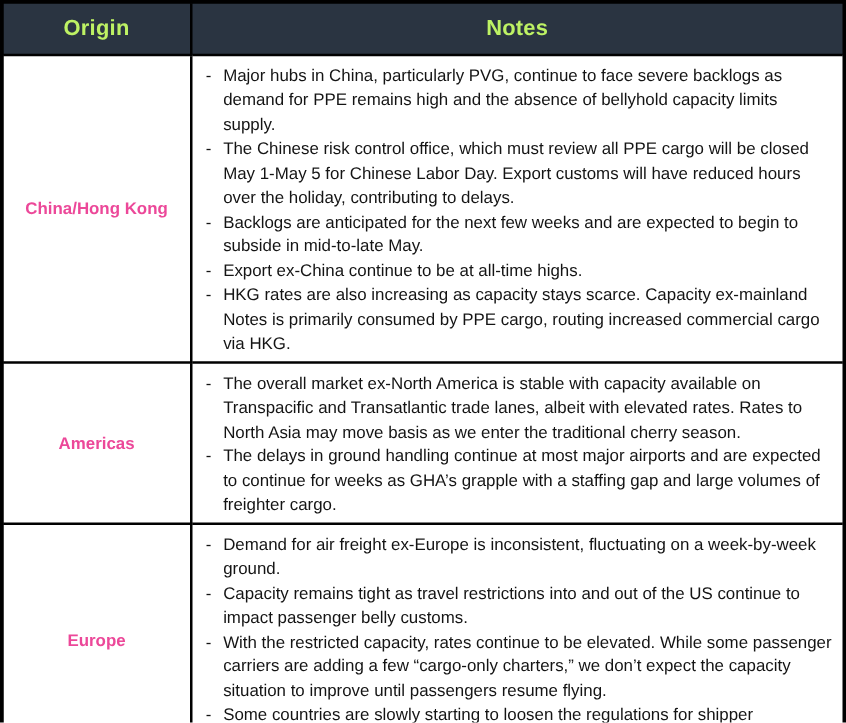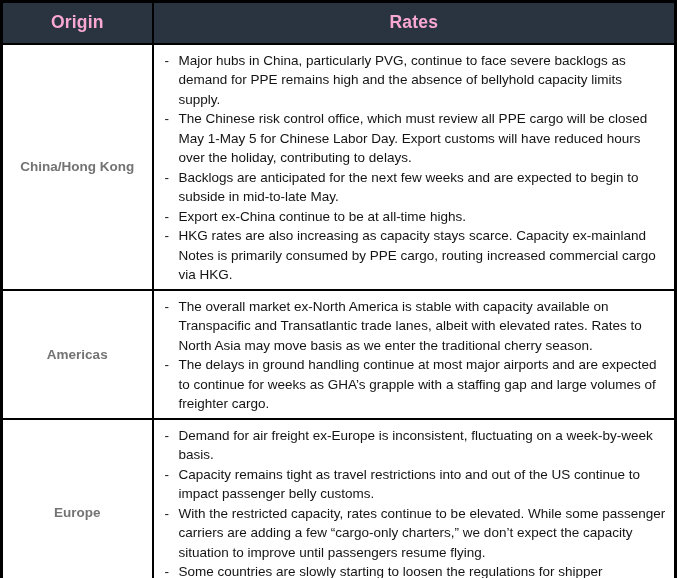--- a/index.html
+++ b/index.html
@@ -13,34 +13,34 @@
     border-collapse: collapse;
     table-layout: fixed;
     background: #ffffff;
     border: 3px solid #000;
     border-bottom-width: 4px;
   }
   col.c-origin { width: 151px; }
   th, td { border: 2px solid #000; }
   th.hdr {
     background: #2A3441;
-    color: #f9a8d4;
+    color: #bef264;
     font-size: 17.5px;
     font-weight: bold;
     height: 42px;
     text-align: center;
     vertical-align: middle;
     letter-spacing: 0.2px;
   }
   td.origin-cell {
     text-align: center;
     vertical-align: middle;
     font-weight: bold;
     font-size: 13.5px;
-    color: #737373;
+    color: #ec4899;
     padding: 2px;
   }
   td.notes-cell {
     vertical-align: top;
     padding: 6px 8px 4px 9px;
   }
   ul.notes-list { list-style: none; }
   li.note {
     position: relative;
     padding-left: 16px;
@@ -62,21 +62,21 @@
 <body>
 
 <table class="origin-notes">
   <colgroup>
     <col class="c-origin">
     <col>
   </colgroup>
   <thead>
     <tr>
       <th class="hdr">Origin</th>
-      <th class="hdr">Rates</th>
+      <th class="hdr">Notes</th>
     </tr>
   </thead>
   <tbody>
     <tr class="row-china">
       <td class="origin-cell">China/Hong Kong</td>
       <td class="notes-cell">
         <ul class="notes-list">
           <li class="note">Major hubs in China, particularly PVG, continue to face severe backlogs as demand for PPE remains high and the absence of bellyhold capacity limits supply.</li>
           <li class="note">The Chinese risk control office, which must review all PPE cargo will be closed May 1-May 5 for Chinese Labor Day. Export customs will have reduced hours over the holiday, contributing to delays.</li>
           <li class="note">Backlogs are anticipated for the next few weeks and are expected to begin to subside in mid-to-late May.</li>
@@ -91,21 +91,21 @@
         <ul class="notes-list">
           <li class="note">The overall market ex-North America is stable with capacity available on Transpacific and Transatlantic trade lanes, albeit with elevated rates. Rates to North Asia may move basis as we enter the traditional cherry season.</li>
           <li class="note">The delays in ground handling continue at most major airports and are expected to continue for weeks as GHA’s grapple with a staffing gap and large volumes of freighter cargo.</li>
         </ul>
       </td>
     </tr>
     <tr class="row-europe">
       <td class="origin-cell">Europe</td>
       <td class="notes-cell">
         <ul class="notes-list">
-          <li class="note">Demand for air freight ex-Europe is inconsistent, fluctuating on a week-by-week basis.</li>
+          <li class="note">Demand for air freight ex-Europe is inconsistent, fluctuating on a week-by-week ground.</li>
           <li class="note">Capacity remains tight as travel restrictions into and out of the US continue to impact passenger belly customs.</li>
           <li class="note">With the restricted capacity, rates continue to be elevated. While some passenger carriers are adding a few “cargo-only charters,” we don’t expect the capacity situation to improve until passengers resume flying.</li>
           <li class="note">Some countries are slowly starting to loosen the regulations for shipper production, bringing light to the horizon for airlines and forwarders.</li>
         </ul>
       </td>
     </tr>
   </tbody>
 </table>
 
 </body></html>

